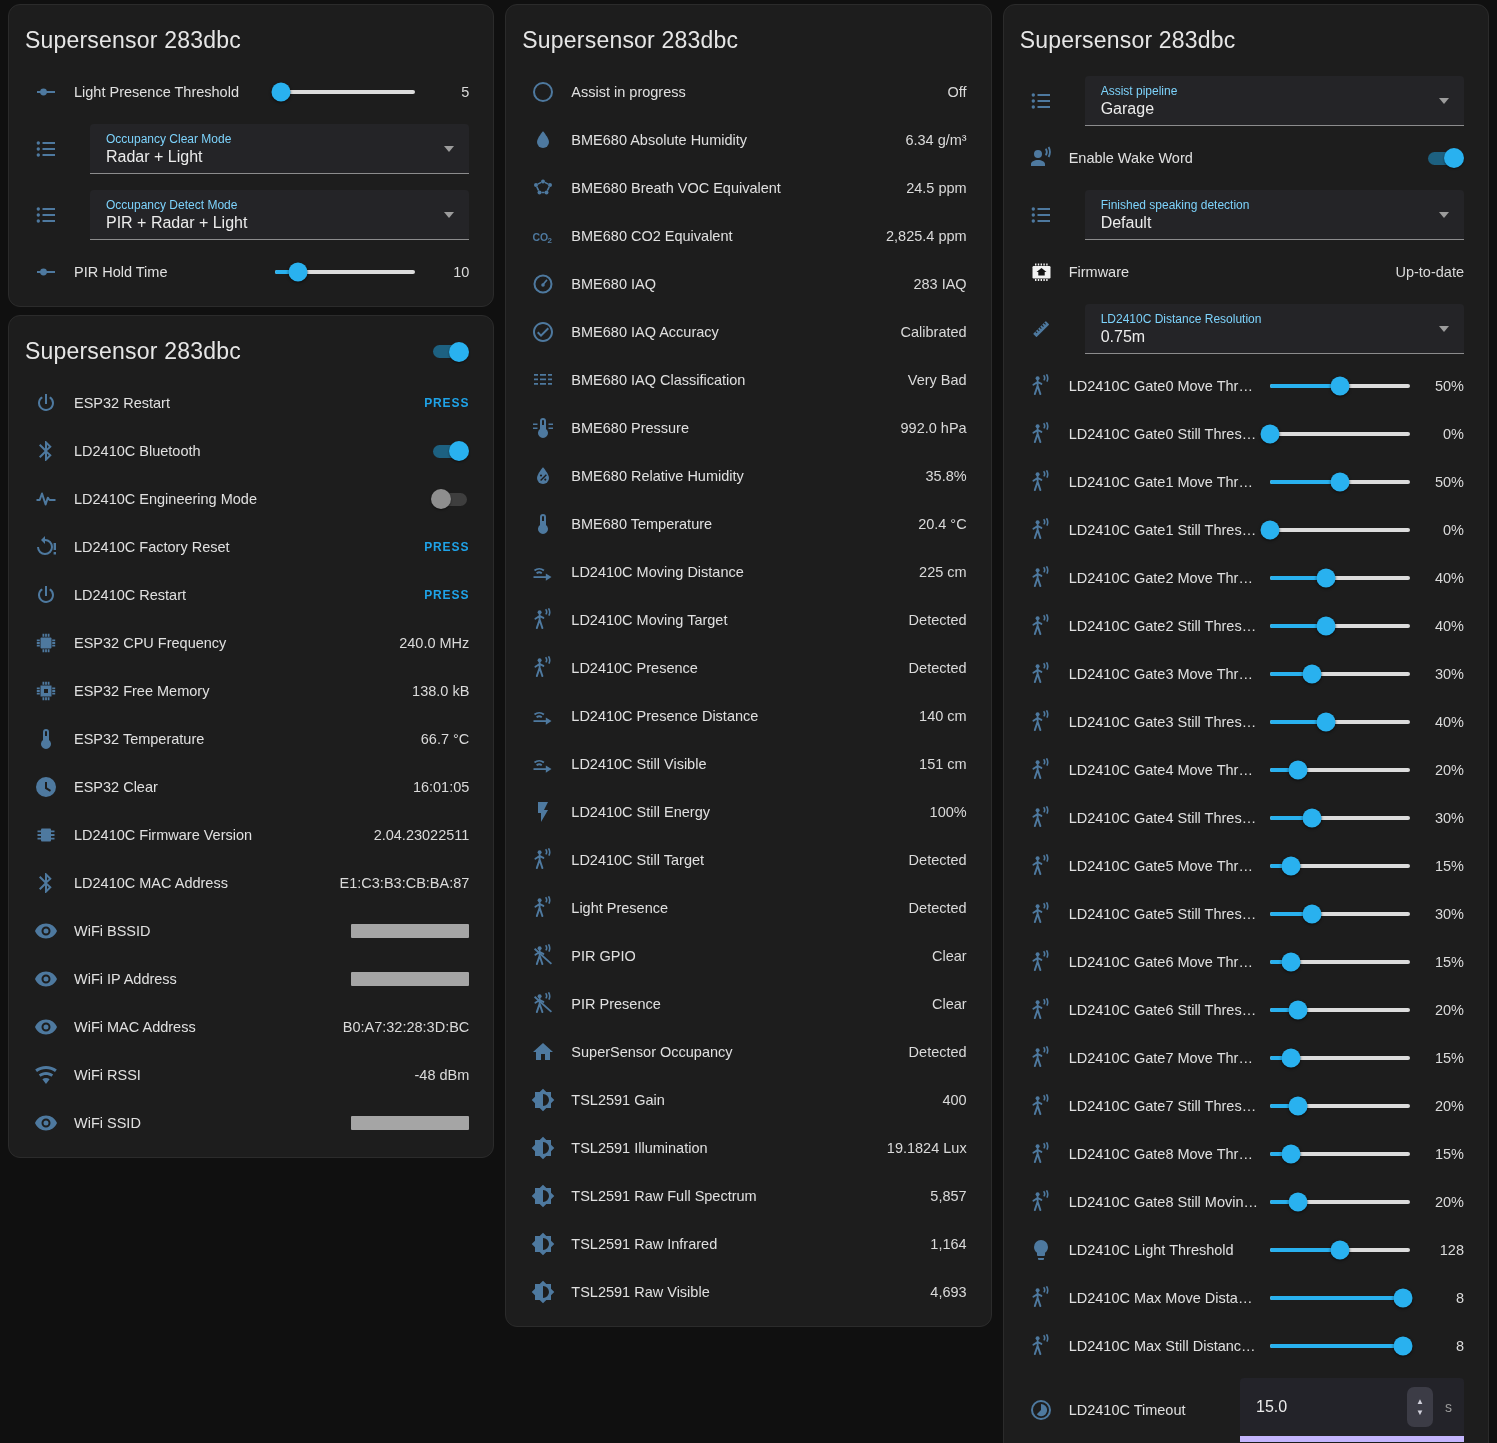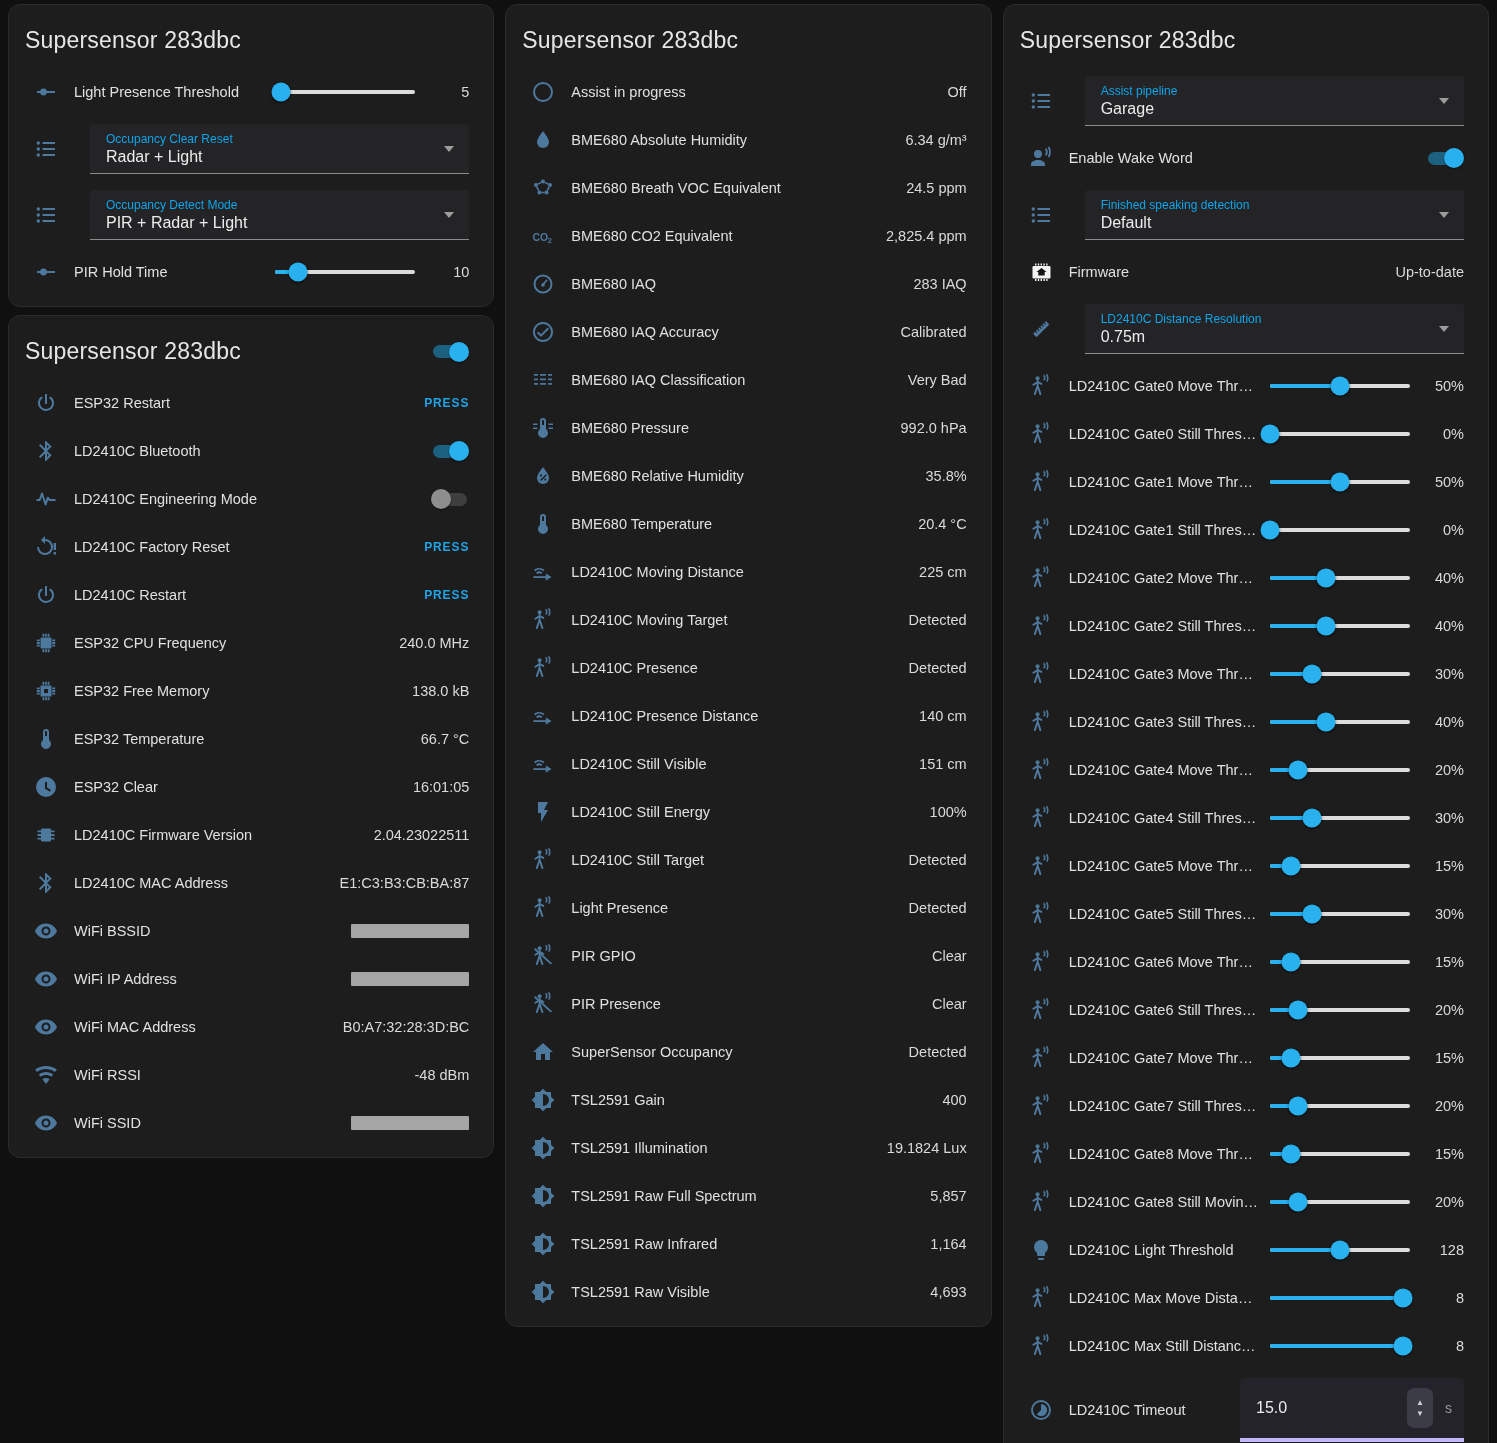--- a/index.html
+++ b/index.html
@@ -25,28 +25,28 @@
   .switch.off .sw-thumb{left:0;background:#8e8e8e;}
   
   .slider{position:relative;width:140px;height:22px;flex:0 0 140px;margin-left:8px;cursor:pointer;}
   .sl-track{position:absolute;left:0;right:0;top:9px;height:4px;border-radius:2px;background:#dcdcdc;}
   .sl-fill{position:absolute;left:0;top:9px;height:4px;border-radius:2px;background:#29b1ef;}
   .sl-thumb{position:absolute;top:11px;width:19px;height:19px;border-radius:50%;background:#29b1ef;transform:translate(-50%,-50%);box-shadow:0 1px 3px rgba(0,0,0,.6);}
   .slider-value{margin-left:auto;padding-left:8px;min-width:46px;text-align:right;font-size:14.5px;color:#dadada;white-space:nowrap;}
   
   .select-row{height:62px;padding:2px 16px;}
   .select-field{flex:1;min-width:0;margin-left:16px;position:relative;background:#242427;border-radius:4px 4px 0 0;border-bottom:1px solid rgba(225,225,225,.55);padding:8px 36px 7px 16px;display:flex;flex-direction:column;gap:2px;cursor:pointer;}
-  .sel-label{font-size:12px;color:#0ea5e9;white-space:nowrap;}
+  .sel-label{font-size:12px;color:#7dd3fc;white-space:nowrap;}
   .sel-value{font-size:16px;color:#ececec;white-space:nowrap;}
   .sel-chevron{position:absolute;right:15px;top:50%;transform:translateY(-50%);width:0;height:0;border-left:5.5px solid transparent;border-right:5.5px solid transparent;border-top:6px solid #9c9c9c;}
   
   .redacted-bar{margin-left:auto;width:118px;height:14px;background:#a5a5a5;border-radius:1px;}
   
   .number-row{height:80px;}
-  .numfield{margin-left:auto;width:224px;height:64px;background:#232329;border-bottom:4px solid #c4b5fd;border-radius:4px 4px 0 0;display:flex;align-items:center;padding:0 12px 0 16px;box-sizing:border-box;}
+  .numfield{margin-left:auto;width:224px;height:64px;background:#232329;border-bottom:6px solid #c4b5fd;border-radius:4px 4px 0 0;display:flex;align-items:center;padding:0 12px 0 16px;box-sizing:border-box;}
   .num-value{flex:1;font-size:16px;color:#ececec;}
   .stepper{width:26px;height:40px;background:#3c3c46;border-radius:7px;display:flex;flex-direction:column;align-items:center;justify-content:center;gap:3px;color:#d0d0da;font-size:8px;line-height:1;cursor:pointer;user-select:none;}
   .num-unit{margin-left:12px;color:#9a9a9a;font-size:14px;}
 </style>
 </head>
 <body>
 
 <div class="page">
     <div class="col">
       <div class="card">
@@ -72,21 +72,21 @@
         <div class="row select-row">
           <span class="icon">
             <svg viewBox="0 0 24 24" width="24" height="24" fill="currentColor">
               <circle cx="4.3" cy="6" r="1.7"></circle>
               <circle cx="4.3" cy="12" r="1.7"></circle>
               <circle cx="4.3" cy="18" r="1.7"></circle>
               <path d="M8.5 5h12.5v2H8.5zM8.5 11h12.5v2H8.5zM8.5 17h12.5v2H8.5z"></path>
             </svg>
           </span>
           <div class="select-field">
-            <span class="sel-label">Occupancy Clear Reset</span>
+            <span class="sel-label">Occupancy Clear Mode</span>
             <span class="sel-value">Radar + Light</span>
             <span class="sel-chevron"></span>
           </div>
         </div>
         <div class="row select-row">
           <span class="icon">
             <svg viewBox="0 0 24 24" width="24" height="24" fill="currentColor">
               <circle cx="4.3" cy="6" r="1.7"></circle>
               <circle cx="4.3" cy="12" r="1.7"></circle>
               <circle cx="4.3" cy="18" r="1.7"></circle>

